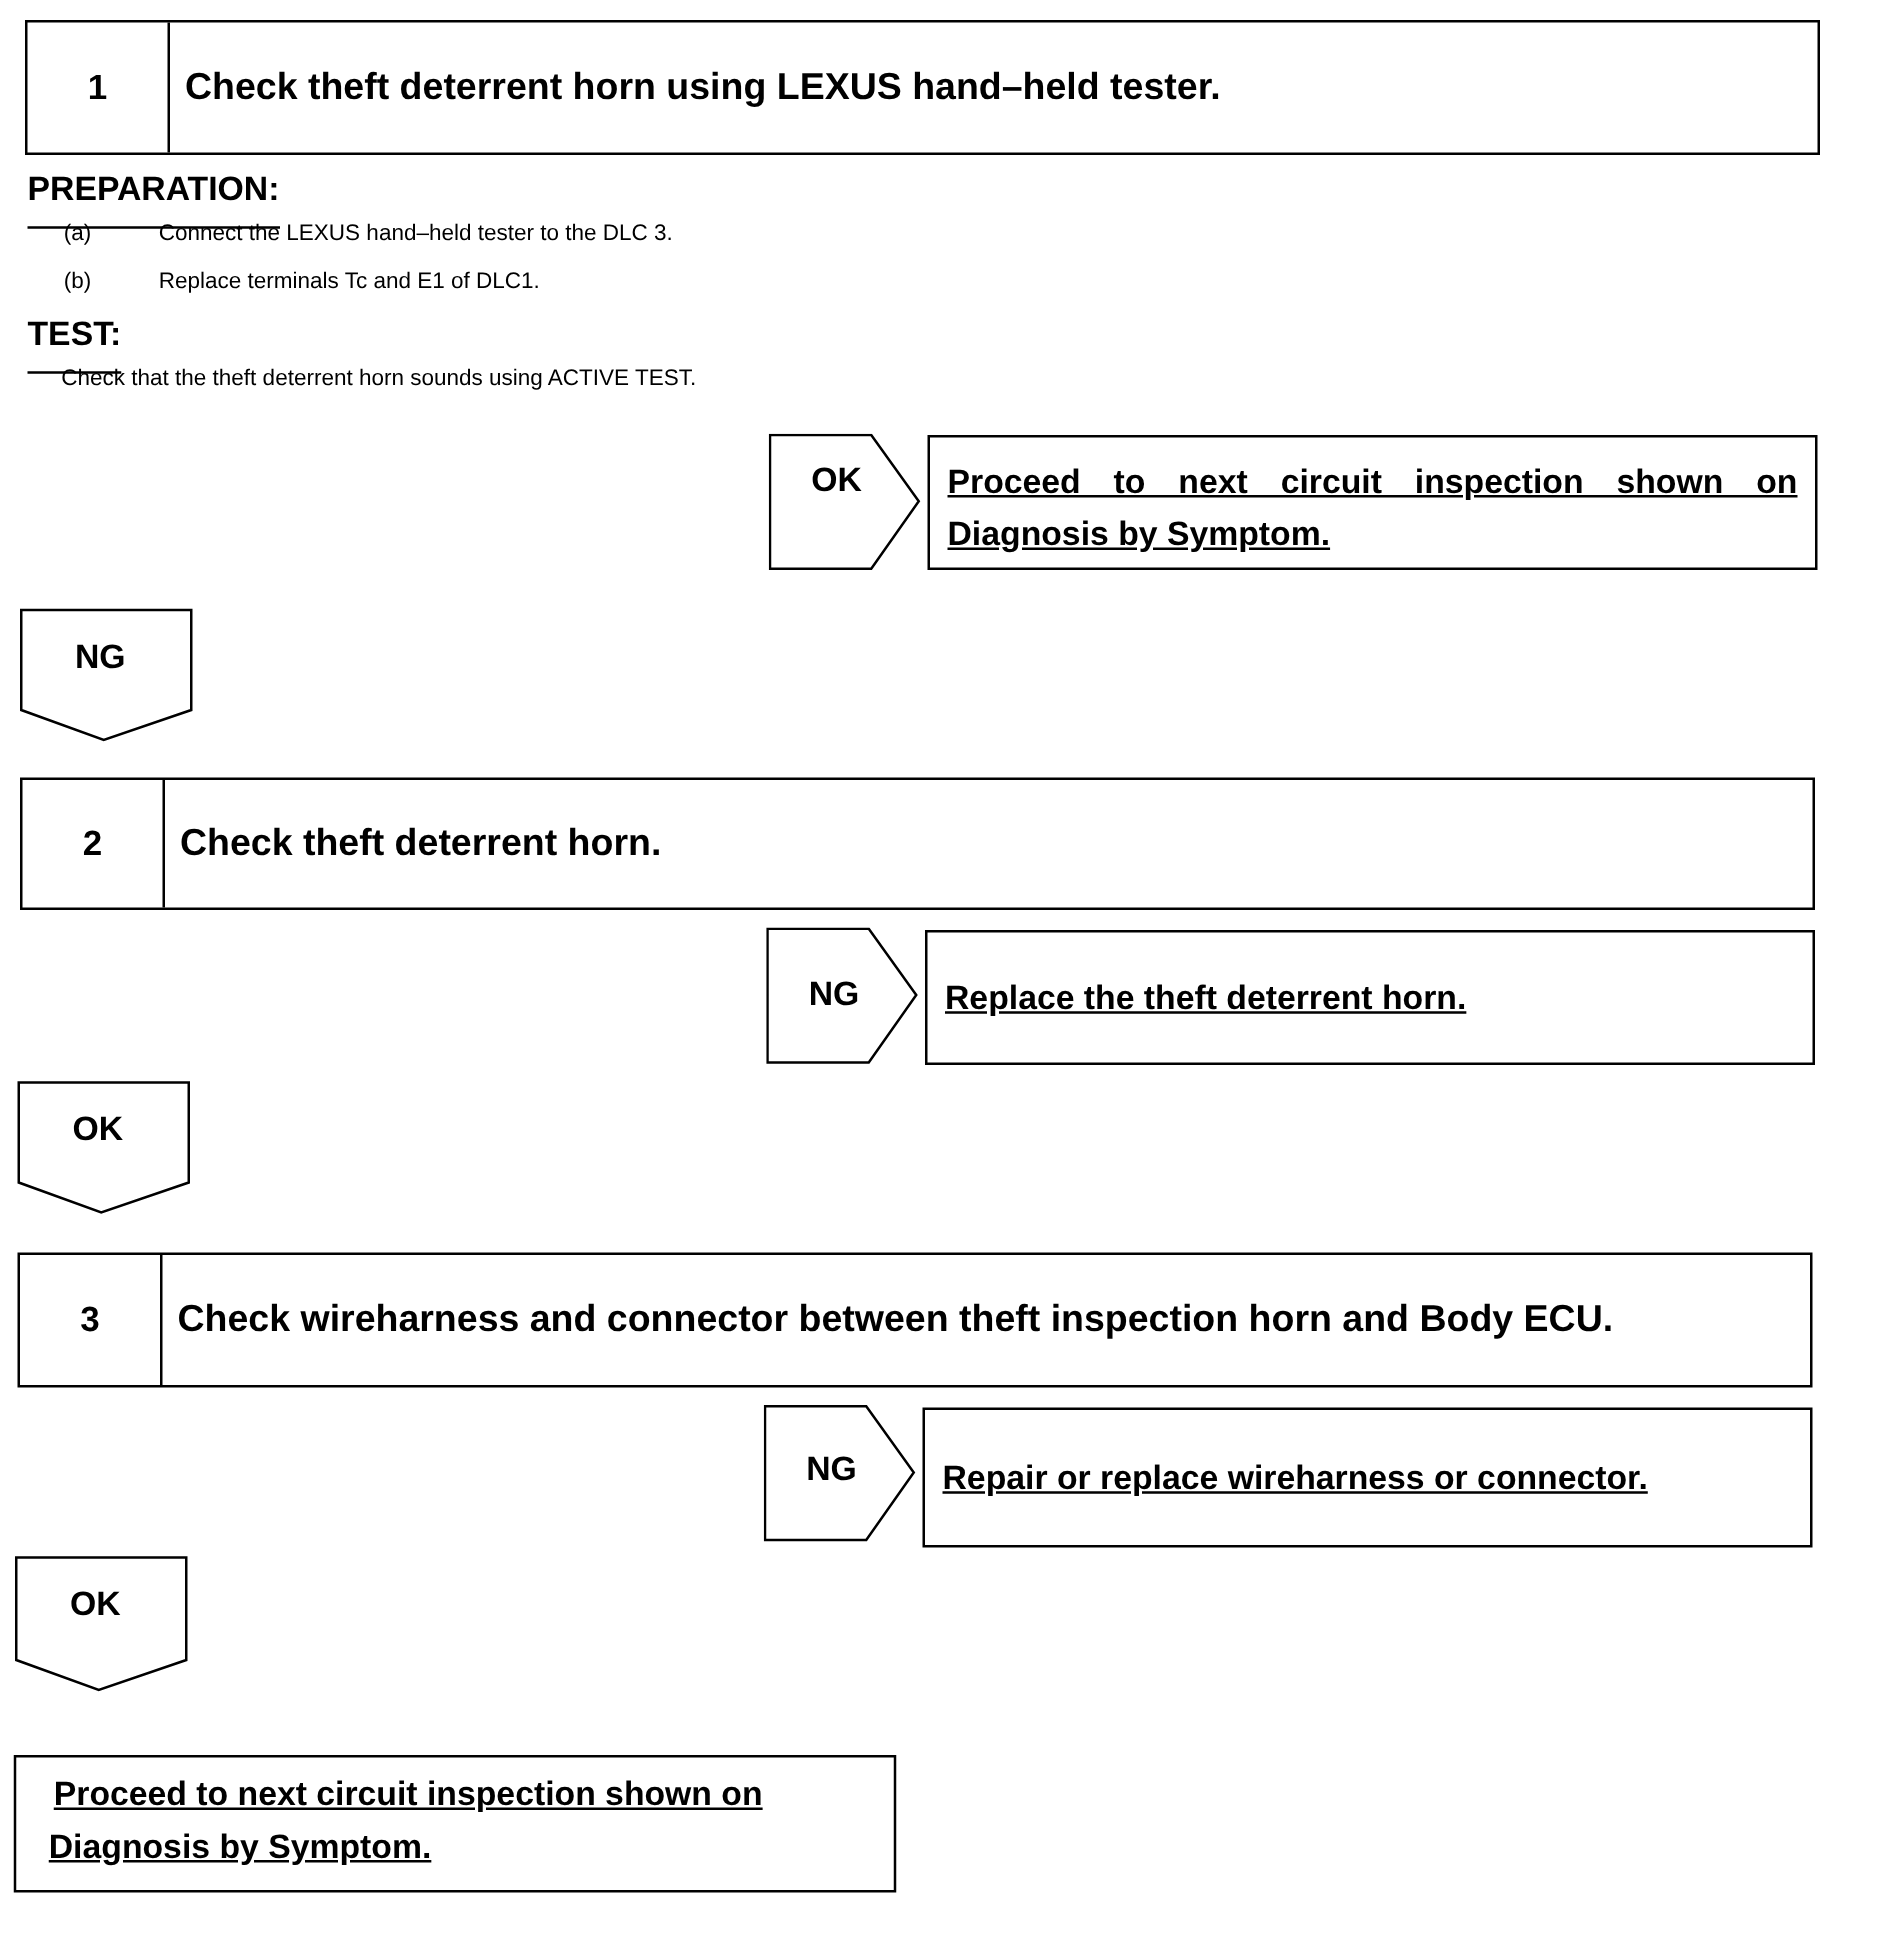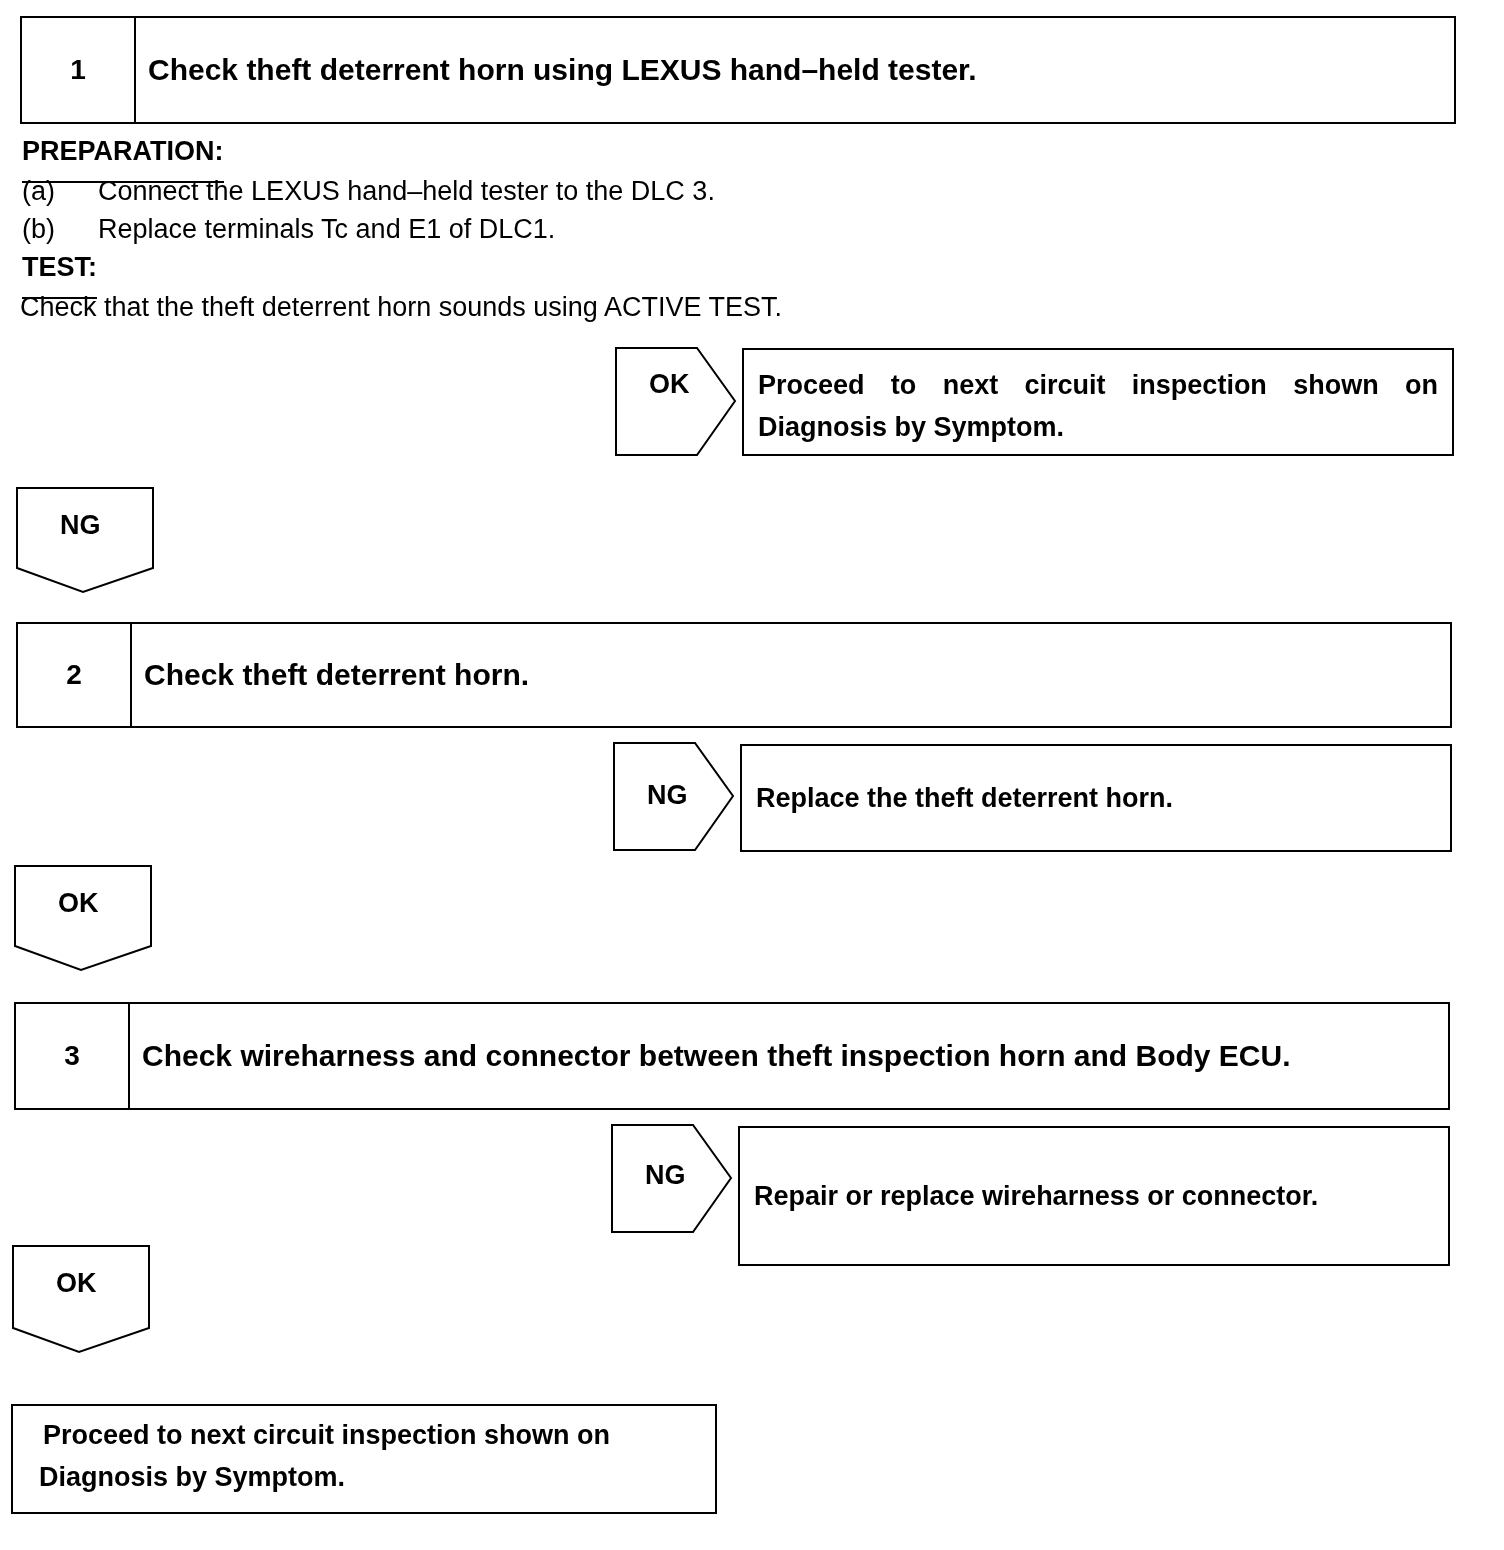--- a/index.html
+++ b/index.html
@@ -5,23 +5,23 @@
   html, body { margin:0; padding:0; background:#ffffff; }
   body { width:1504px; height:1550px; position:relative; overflow:hidden;
          font-family:"Liberation Sans", sans-serif; color:#000; }
   .abs { position:absolute; }
   .step-box { position:absolute; border:2px solid #000; box-sizing:border-box; display:flex; }
   .step-num { width:112px; border-right:2px solid #000; display:flex; align-items:center; justify-content:center;
               font-weight:bold; font-size:28px; }
   .step-title { display:flex; align-items:center; padding-left:12px; font-weight:bold; font-size:30px; }
   .label { font-weight:bold; font-size:27px; }
   .ul { border-bottom:2px solid #000; display:inline-block; padding-bottom:14px; }
-  .line { font-size:27px; }
+  .line { font-size:18px;margin-left:29px; }
   .result-box { position:absolute; border:2px solid #000; box-sizing:border-box; font-weight:bold; font-size:27px;
-                display:flex; align-items:center; padding:0 14px; line-height:42px; }
+                display:flex; align-items:center; padding:0 14px; line-height:42px;text-decoration:underline; }
   .arrow-tag { position:absolute; }
   .arrow-tag svg { position:absolute; left:0; top:0; }
   .arrow-tag .t { position:absolute; font-weight:bold; font-size:27px; }
 </style>
 </head>
 <body>
 
 <div class="step-box" style="left:20px;top:16px;width:1436px;height:108px;">
   <div class="step-num">1</div>
   <div class="step-title">Check theft deterrent horn using LEXUS hand–held tester.</div>
@@ -83,21 +83,21 @@
   <div class="step-num">3</div>
   <div class="step-title">Check wireharness and connector between theft inspection horn and Body ECU.</div>
 </div>
 
 <div class="arrow-tag" style="left:611px;top:1124px;width:124px;height:110px;">
   <svg width="124" height="110">
     <polygon points="1,1 82,1 120,54 82,108 1,108" fill="#fff" stroke="#000" stroke-width="2"></polygon>
   </svg>
   <span class="t" style="left:34px;top:36px;">NG</span>
 </div>
-<div class="result-box" style="left:738px;top:1126px;width:712px;height:140px;">Repair or replace wireharness or connector.</div>
+<div class="result-box" style="left:738px;top:1126px;width:712px;height:112px;">Repair or replace wireharness or connector.</div>
 
 <div class="arrow-tag" style="left:11px;top:1244px;width:140px;height:110px;">
   <svg width="140" height="110">
     <polygon points="2,2 138,2 138,84 68,108 2,84" fill="#fff" stroke="#000" stroke-width="2"></polygon>
   </svg>
   <span class="t" style="left:45px;top:24px;">OK</span>
 </div>
 
 <div class="result-box" style="left:11px;top:1404px;width:706px;height:110px;display:block;padding:8px 26px;">
   <div style="padding-left:4px;">Proceed to next circuit inspection shown on</div>

